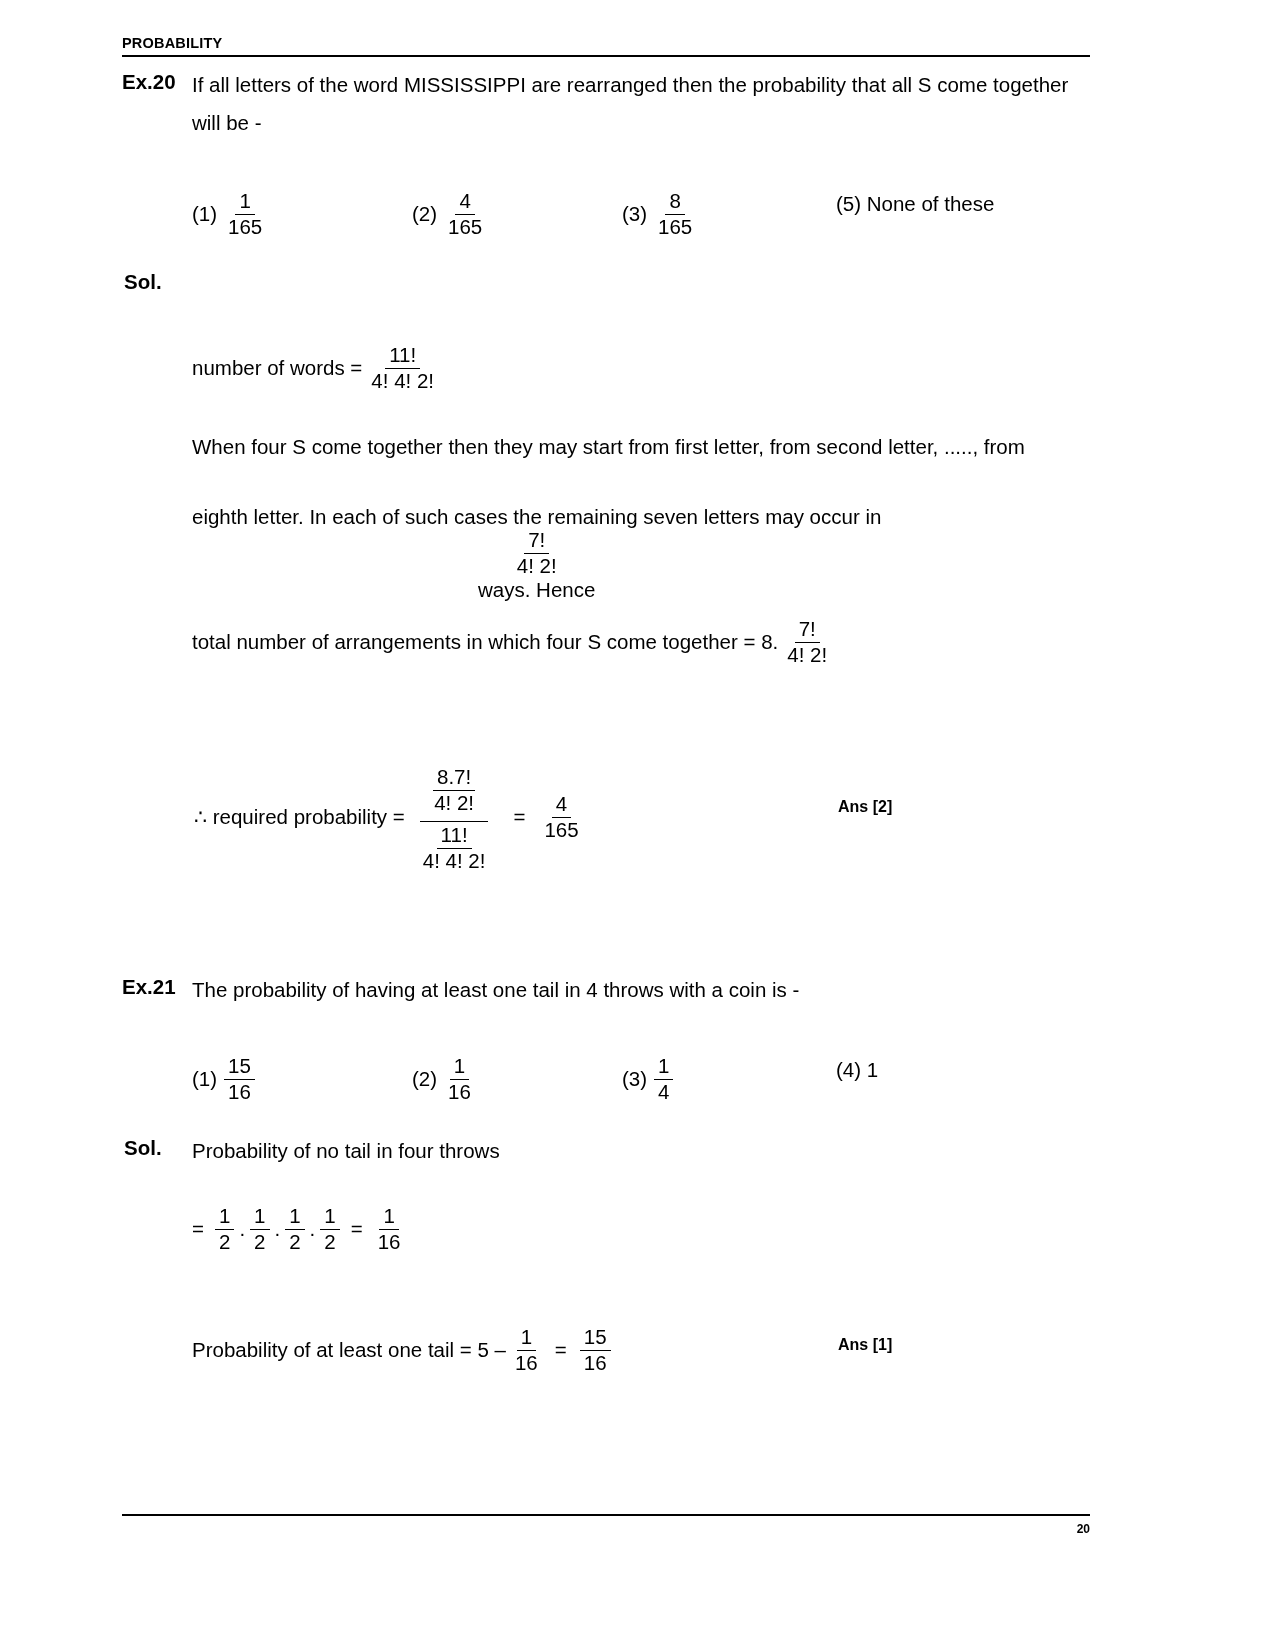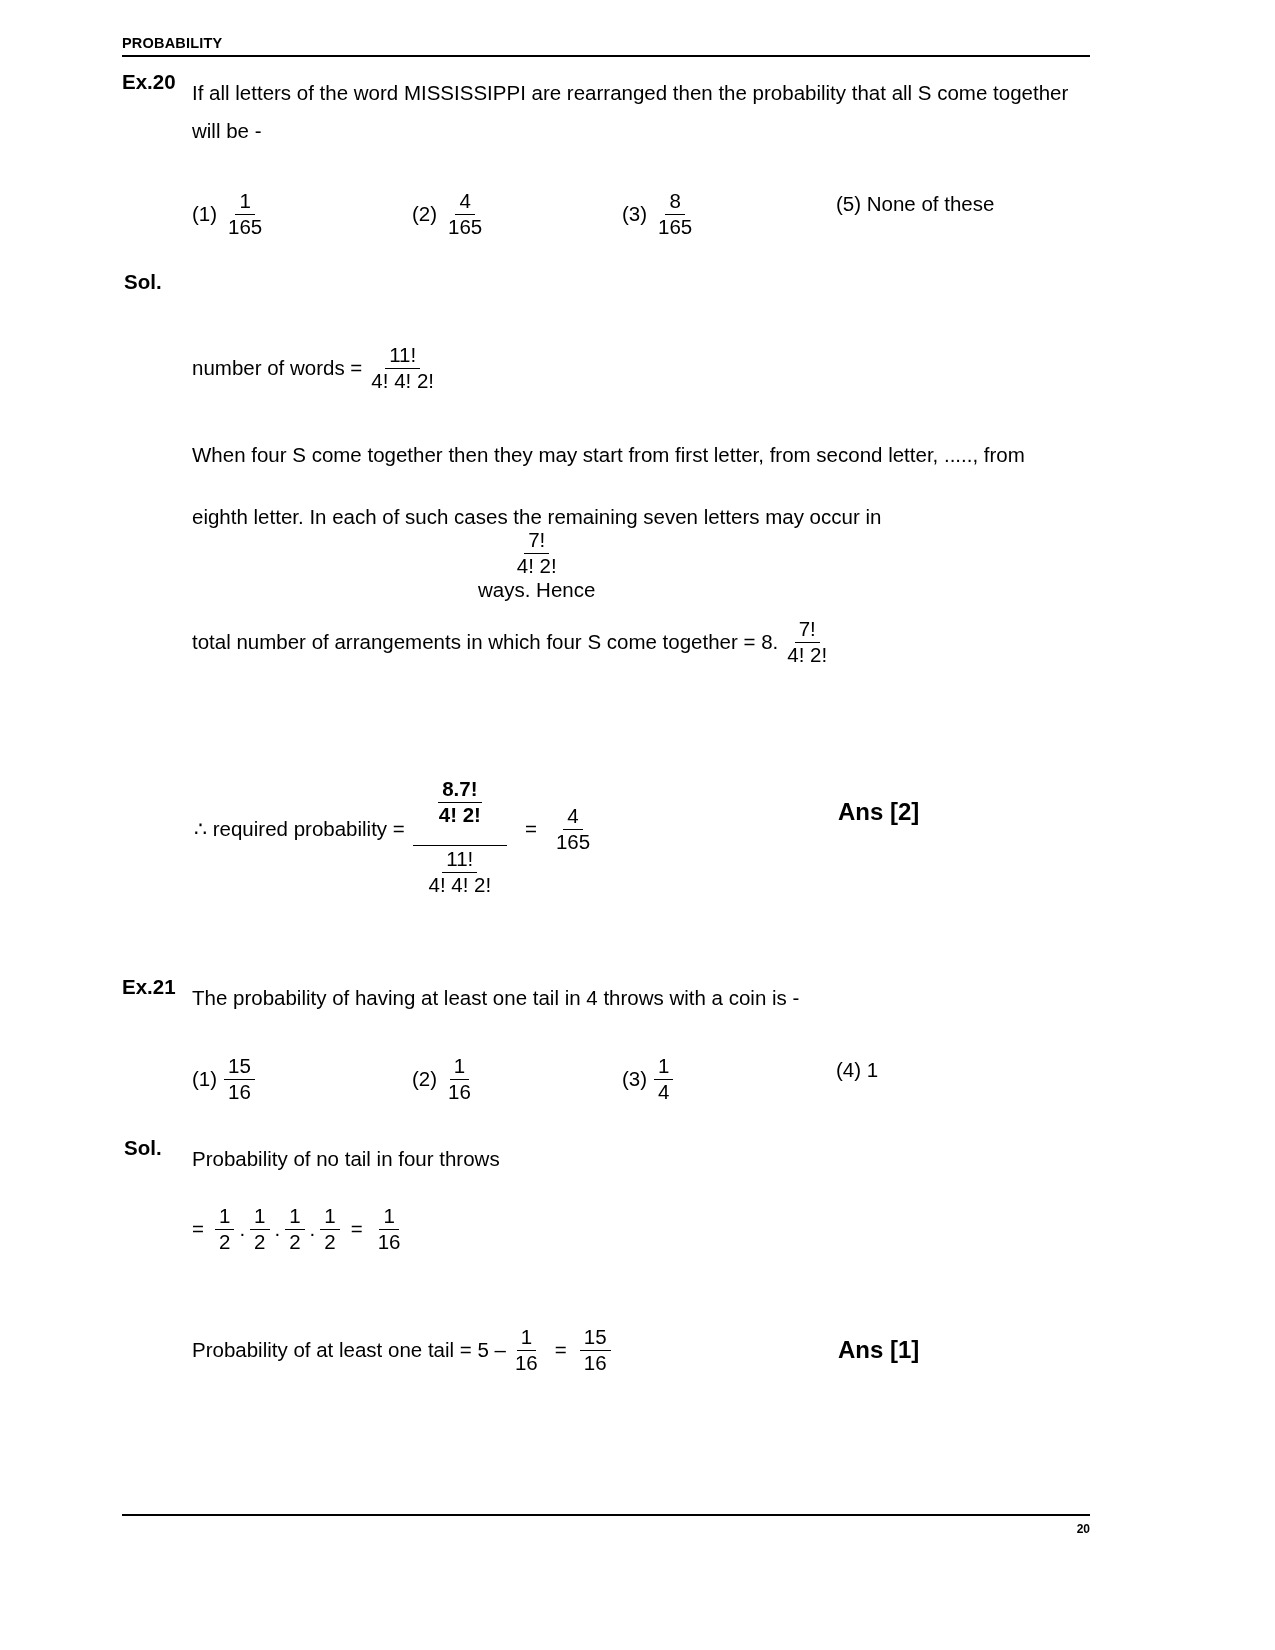--- a/index.html
+++ b/index.html
@@ -65,24 +65,23 @@
   .abs { position: absolute; }
 
   .tag {
     font-size: 20.5px;
     font-weight: bold;
     white-space: nowrap;
   }
   .wrap-text {
     font-size: 20.5px;
     line-height: 1.45;
-    margin-top: 8px;
   }
   .ans {
-    font-size: 24px;
+    font-size: 16px;
     font-weight: bold;
     white-space: nowrap;
   }
 
   
   .mrow {
     display: flex;
     align-items: center;
     font-size: 20.5px;
     white-space: nowrap;
@@ -201,21 +200,21 @@
       <span class="num">7!</span>
       <span class="den">4! 2!</span>
     </span>
   </div>
 
   <div class="abs mrow" style="left:194px; top:762px;">
     <span>∴  required probability  =</span>
 
     <span class="cfrac">
       <span class="cnum">
-        <span class="frac" style="margin:16px;font-weight:bold;">
+        <span class="frac" style="margin:4px;">
           <span class="num">8.7!</span>
           <span class="den">4! 2!</span>
         </span>
       </span>
       <span class="cden">
         <span class="frac" style="margin:0;">
           <span class="num">11!</span>
           <span class="den">4! 4! 2!</span>
         </span>
       </span>

